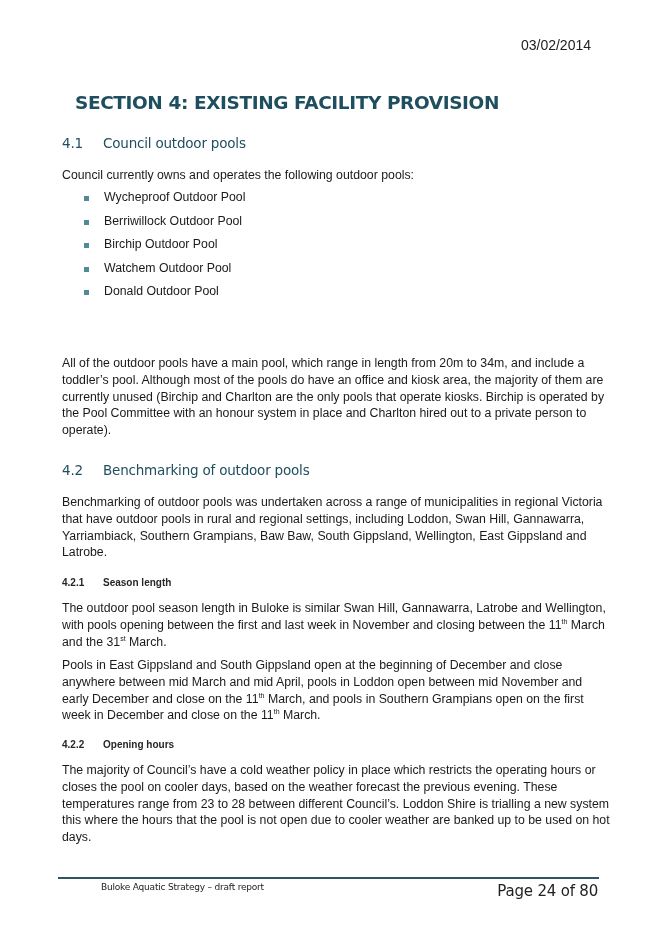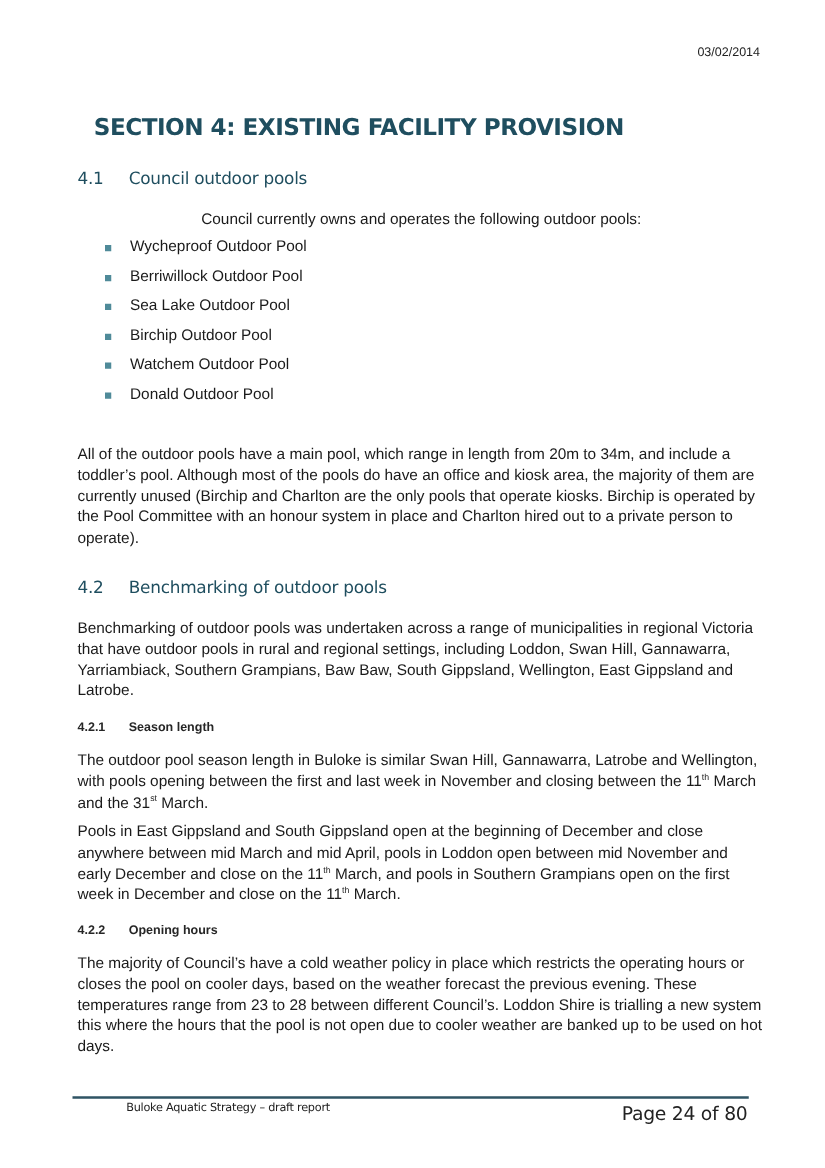--- a/index.html
+++ b/index.html
@@ -1,18 +1,18 @@
 <!DOCTYPE html>
 <html><head>
 <meta charset="utf-8">
 <style>
   html, body { margin: 0; padding: 0; background: #ffffff; }
   body { width: 660px; height: 934px; position: relative; overflow: hidden; color: #1a1a1a; }
   .page { position: absolute; left: 0; top: 0; width: 660px; height: 934px; }
-  .date { position: absolute; right: 52px; top: 37px; font-family: "Liberation Sans", sans-serif; font-size: 10px; color: #222; }
+  .date { position: absolute; right: 69px; top: 37px; font-family: "Liberation Sans", sans-serif; font-size: 14px; color: #222; }
   .h1 { position: absolute; left: 62px; top: 79px; font-family: "DejaVu Sans", sans-serif; font-weight: bold; font-size: 18.5px; color: #1f4e5f; letter-spacing: -0.4px; margin: 13px; }
   .h2 { position: absolute; left: 62px; font-family: "DejaVu Sans", sans-serif; font-weight: normal; font-size: 13.5px; color: #1f4e5f; margin: 0; letter-spacing: -0.2px; }
   .h2 .num { display: inline-block; width: 41px; }
   .h3 { position: absolute; left: 62px; font-family: "Liberation Sans", sans-serif; font-weight: bold; font-size: 10px; color: #262626; margin: 0; }
   .h3 .num { display: inline-block; width: 41px; }
   .para { position: absolute; left: 62px; width: 550px; font-family: "Liberation Sans", sans-serif; font-size: 12.3px; line-height: 16.8px; color: #1a1a1a; margin: 0; }
   .para sup { font-size: 7px; line-height: 0; vertical-align: 5px; }
   .list { position: absolute; left: 62px; top: 190px; margin: 0; padding: 0; list-style: none; font-family: "Liberation Sans", sans-serif; font-size: 12.3px; color: #1a1a1a; }
   .list li { height: 23.5px; display: flex; align-items: flex-start; }
   .bullet { width: 5px; height: 5px; background: #4f8a99; margin-left: 22px; margin-right: 15px; margin-top: 6px; flex: none; }
@@ -25,34 +25,30 @@
 
 <div class="page">
   <div class="date">03/02/2014</div>
 
   <h1 class="h1">SECTION 4: EXISTING FACILITY PROVISION</h1>
 
   <h2 class="h2" style="top:135px;">
     <span class="num">4.1</span><span>Council outdoor pools</span>
   </h2>
 
-  <p class="para" style="top:167px;text-align:center;">Council currently owns and operates the following outdoor pools:</p>
+  <p class="para" style="top:167px;">Council currently owns and operates the following outdoor pools:</p>
 
   <ul class="list">
     <li>
         <span class="bullet"></span>
         <span>Wycheproof Outdoor Pool</span>
       </li>
     <li>
         <span class="bullet"></span>
         <span>Berriwillock Outdoor Pool</span>
-      </li>
-    <li>
-        <span class="bullet"></span>
-        <span>Sea Lake Outdoor Pool</span>
       </li>
     <li>
         <span class="bullet"></span>
         <span>Birchip Outdoor Pool</span>
       </li>
     <li>
         <span class="bullet"></span>
         <span>Watchem Outdoor Pool</span>
       </li>
     <li>

